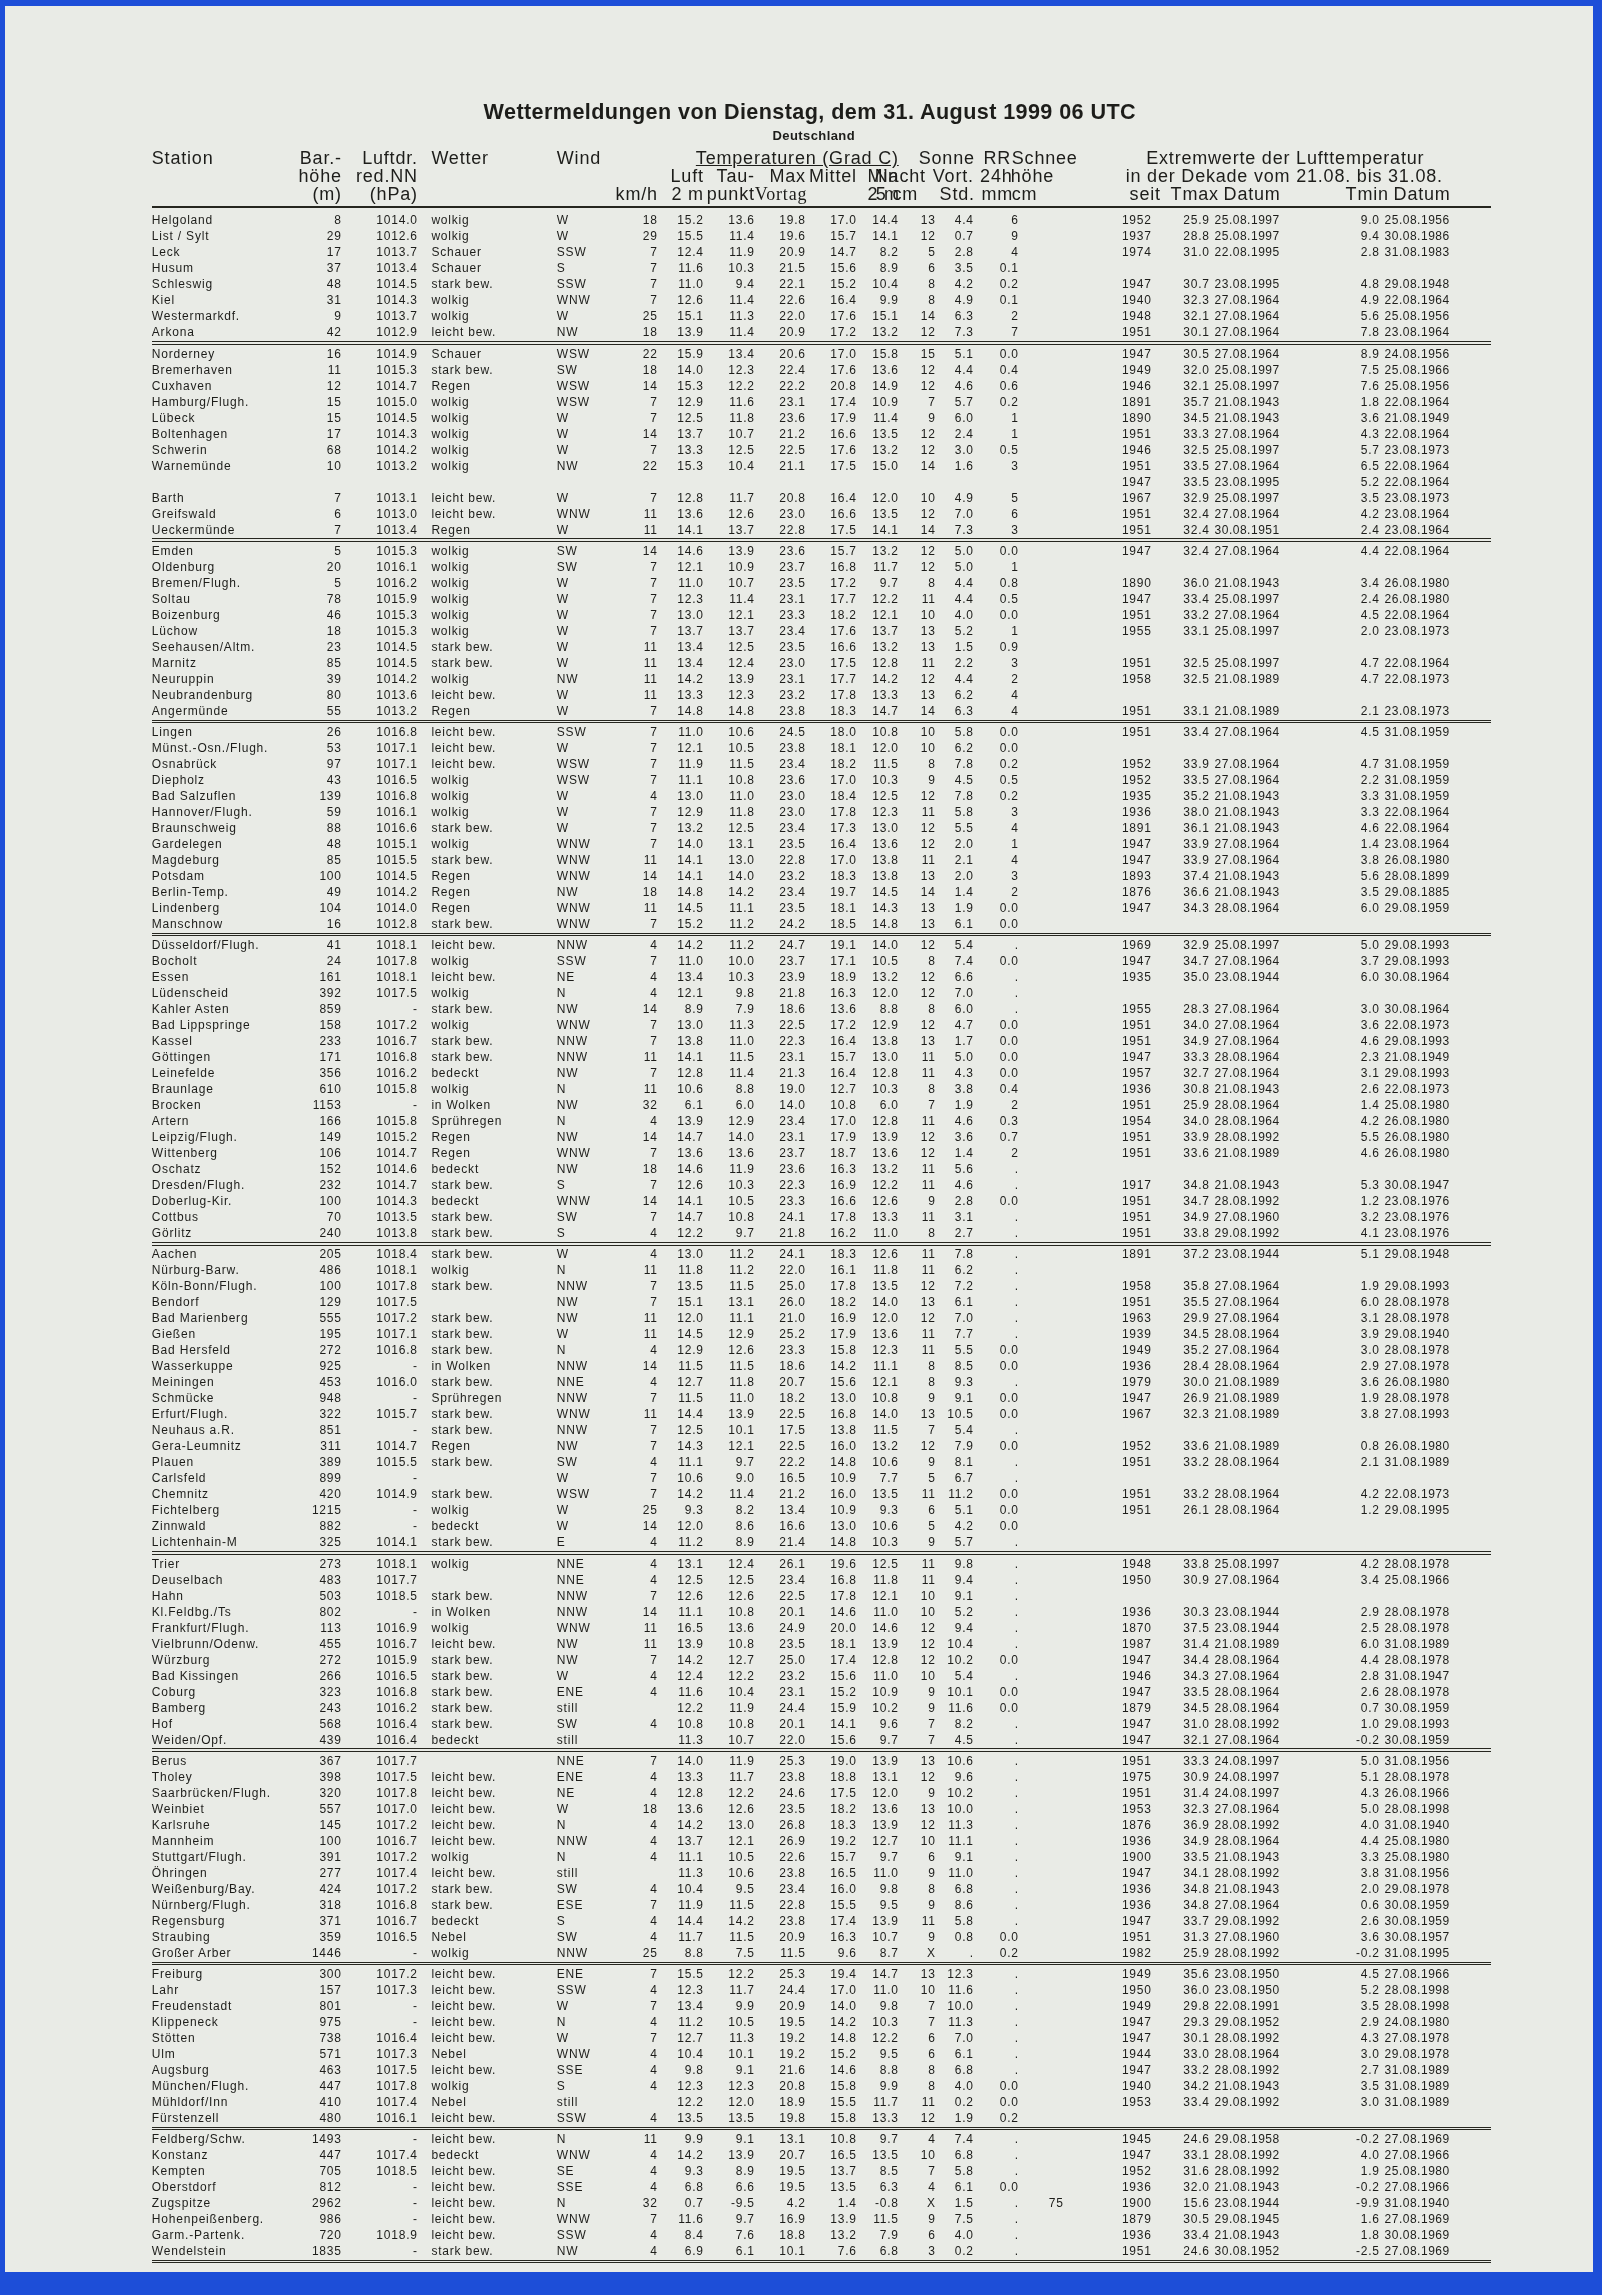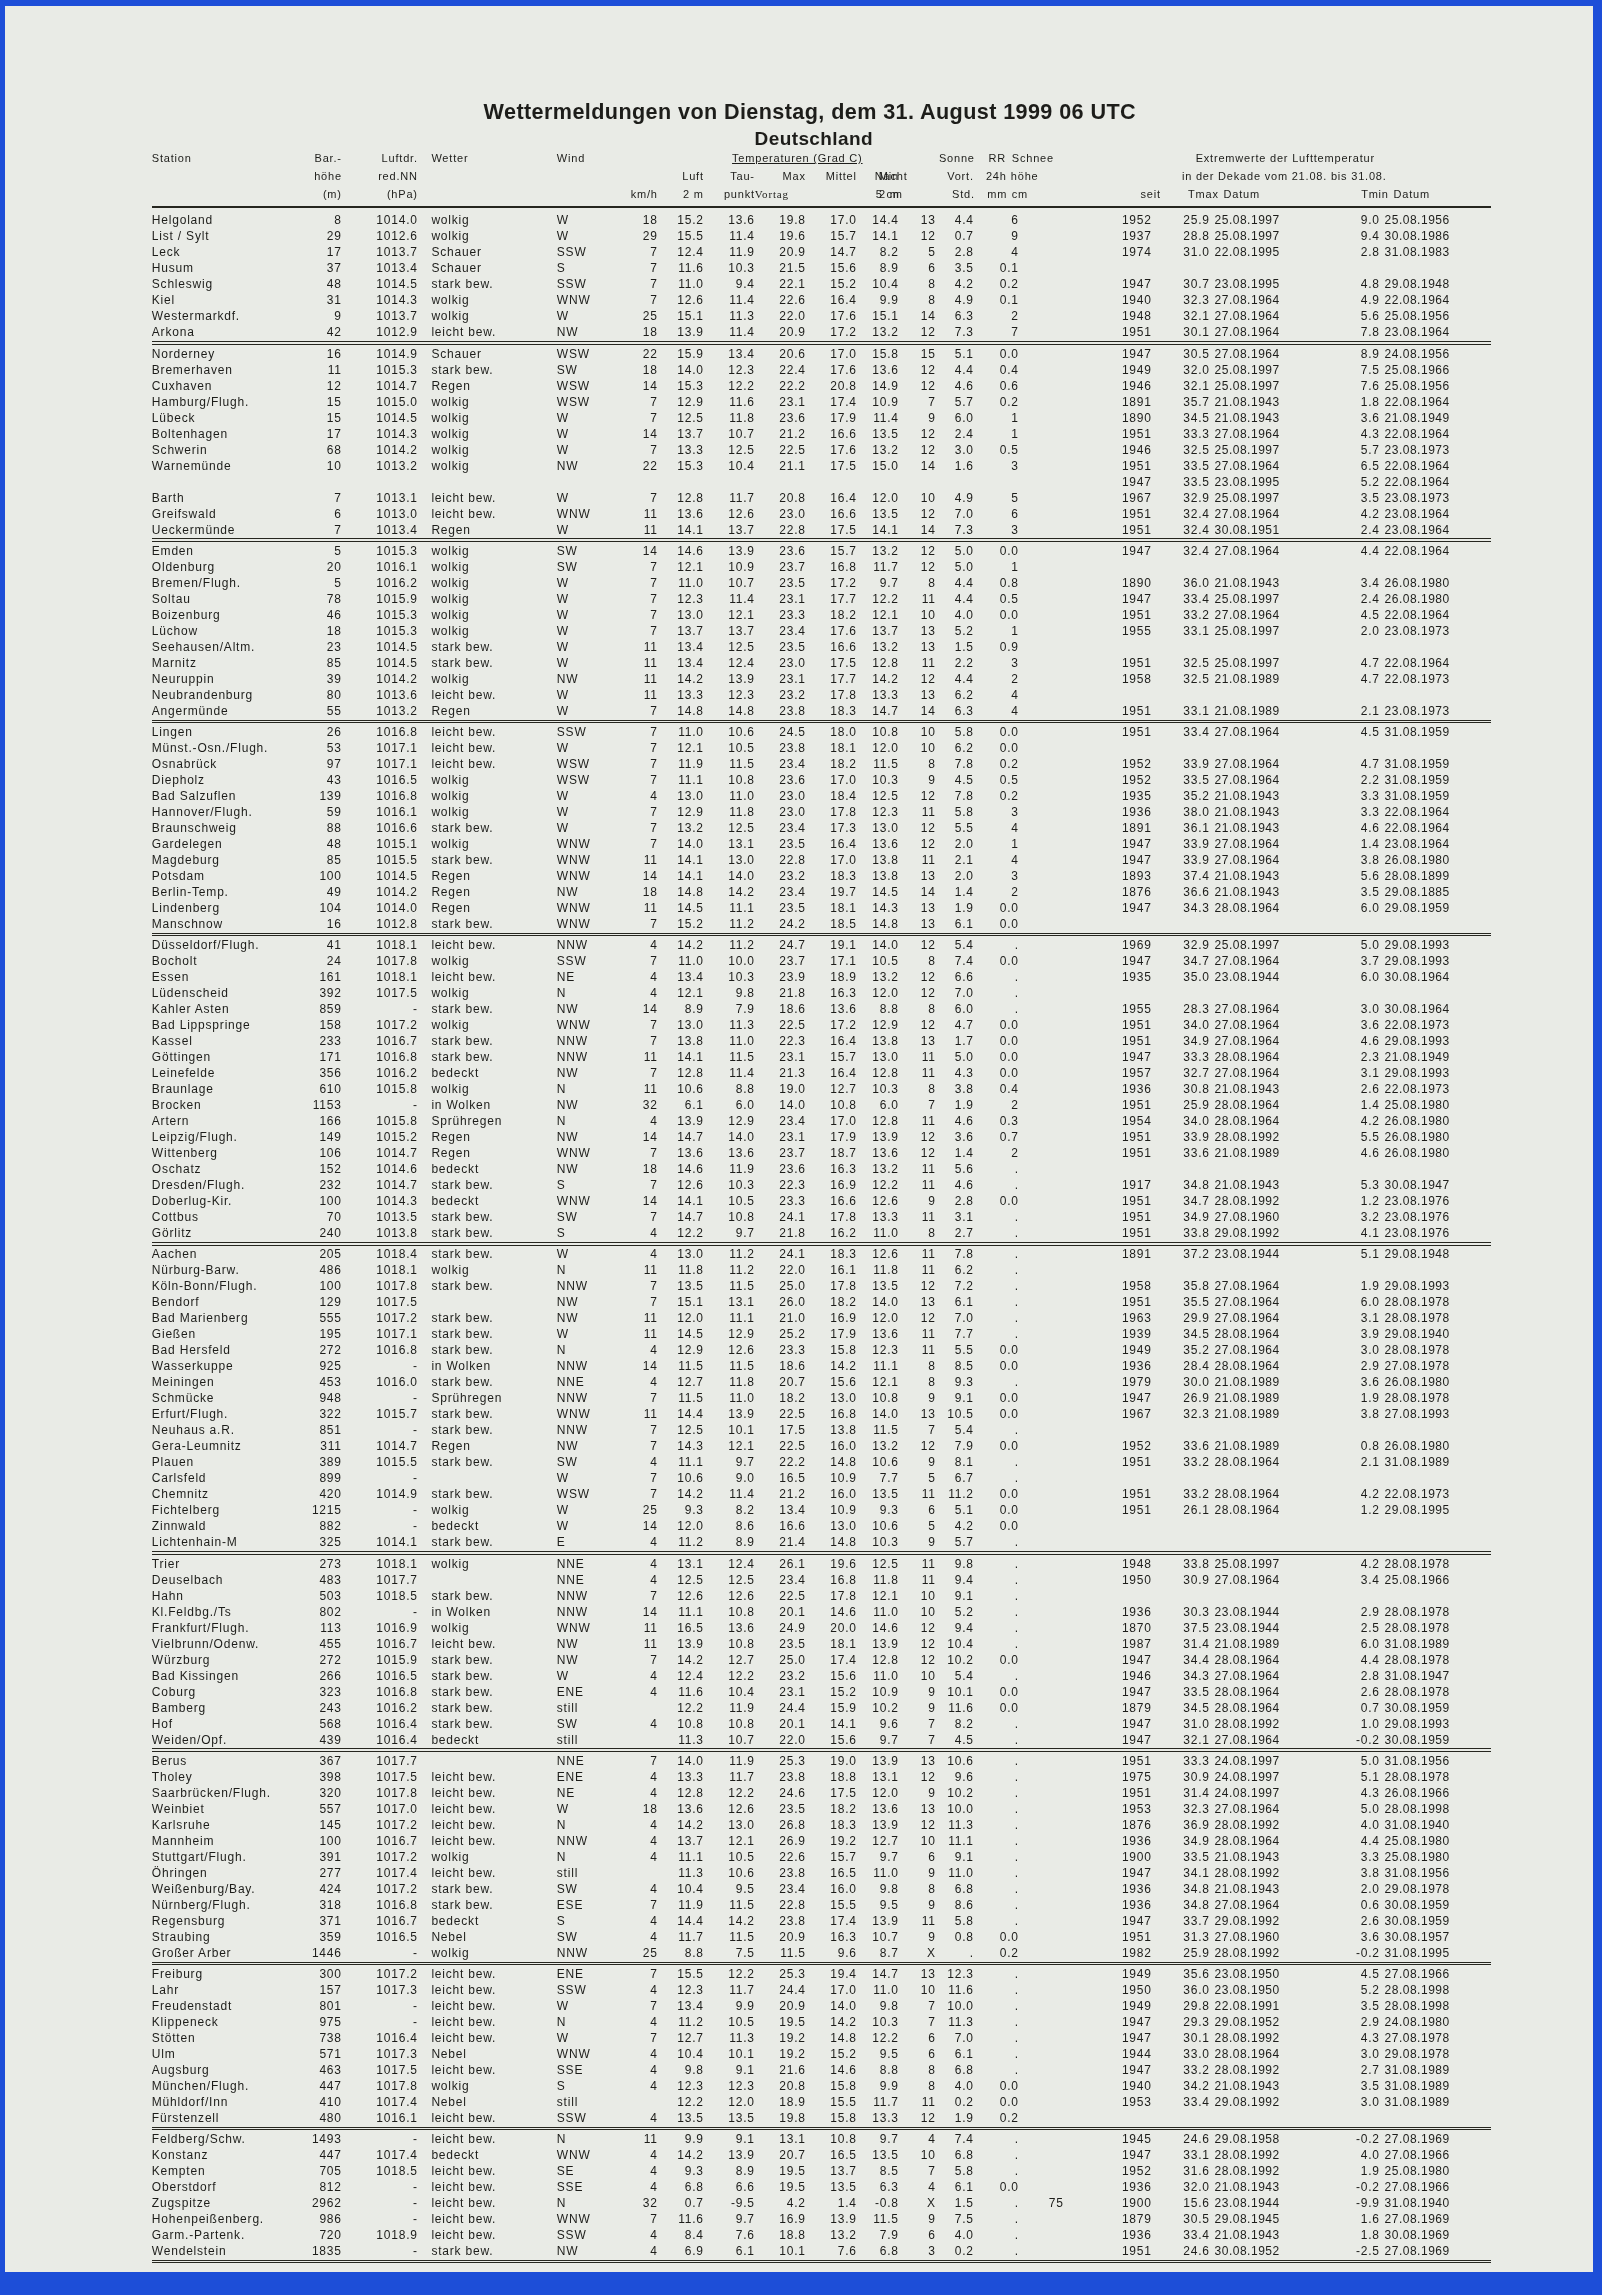--- a/index.html
+++ b/index.html
@@ -1,21 +1,21 @@
 <!DOCTYPE html>
 <html style="font-size:13px"><head>
 <meta charset="utf-8">
 <style>
   html,body{margin:0;padding:0;}
   body{width:1602px;height:2295px;background:#0c0c0a;font-family:"Liberation Sans",sans-serif;}
   .page{position:relative;width:1602px;height:2295px;background:#1d4ed8;overflow:hidden;}
   .paper{position:absolute;left:4.8px;top:6.4px;width:1588px;height:2266px;background:#e9ebe6;color:#1d1d1a;}
   .title{position:absolute;left:805px;top:93px;transform:translateX(-50%);font-size:21.6px;font-weight:bold;letter-spacing:0.4px;white-space:nowrap;}
-  .subtitle{position:absolute;left:809px;top:122px;transform:translateX(-50%);font-size:19px;font-weight:bold;letter-spacing:0.4px;}
-  .thead{position:absolute;left:147px;top:144px;width:1339px;font-size:11px;letter-spacing:0.8px;}
+  .subtitle{position:absolute;left:809px;top:122px;transform:translateX(-50%);font-size:13px;font-weight:bold;letter-spacing:0.4px;}
+  .thead{position:absolute;left:147px;top:144px;width:1339px;font-size:18px;letter-spacing:0.8px;}
   .hrow{display:flex;height:17.6px;line-height:17.6px;white-space:nowrap;}
   .cell{flex:none;}
   .num{text-align:right;}
   .ctr{text-align:center;}
   
   .station{width:144px;text-align:left;}
   .alt{width:46px;}
   .pres{width:76px;}
   .wetter{width:139px;text-align:left;padding-left:13.6px;box-sizing:border-box;}
   .dir{width:48px;text-align:left;}

